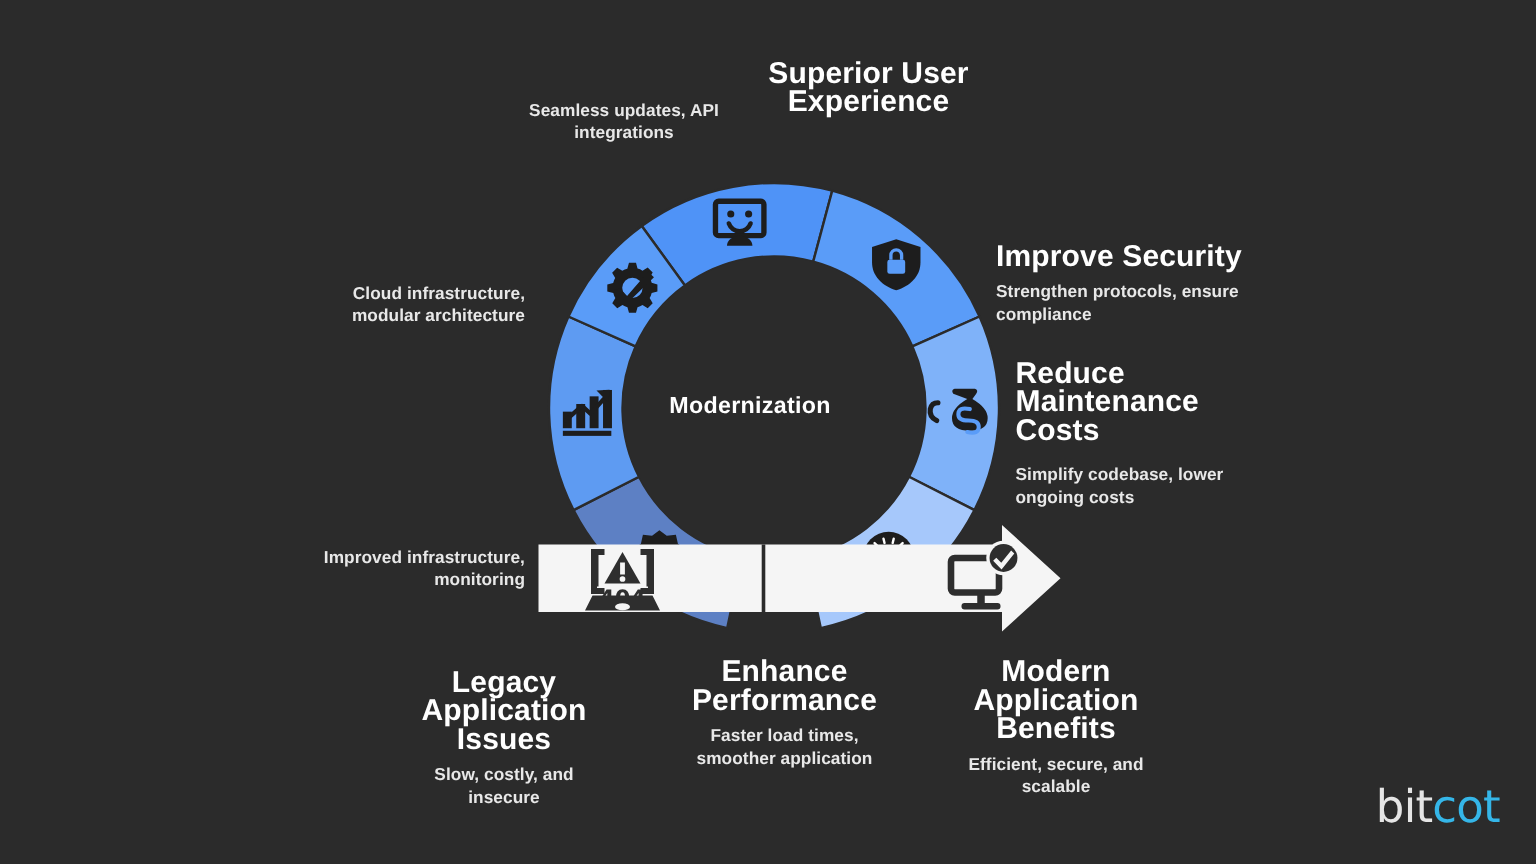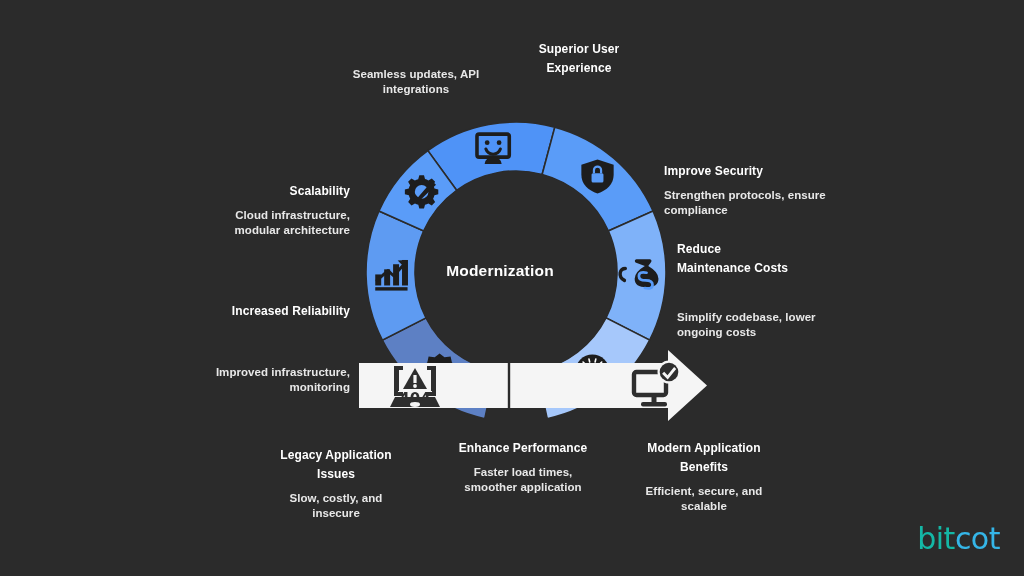--- a/index.html
+++ b/index.html
@@ -7,21 +7,21 @@
     width:1024px; height:576px;
     background:#2b2b2b;
     font-family:"Liberation Sans", sans-serif;
     overflow:hidden;
   }
   #stage { position:relative; width:1024px; height:576px; }
 
   
   .callout { position:absolute; }
   .callout .ttl {
-    color:#ffffff; font-weight:700; font-size:12px; line-height:19px;
+    color:#ffffff; font-weight:700; font-size:20px; line-height:19px;
     letter-spacing:.1px;
   }
   .callout .sub {
     color:#e8e8e8; font-weight:600; font-size:11.5px; line-height:15px;
     margin-top:7px; letter-spacing:.05px;
   }
   .ta-c { text-align:center; }
   .ta-r { text-align:right; }
   .ta-l { text-align:left; }
 
@@ -38,21 +38,21 @@
     font-size:15.5px; font-weight:700; letter-spacing:.2px;
     pointer-events:none;
   }
 
   
   #logo {
     position:absolute; right:24px; bottom:20px;
     font-size:30px; font-weight:400; letter-spacing:-.5px;
     font-family:"DejaVu Sans", sans-serif;
   }
-  #logo .bit { color:#14b8a6; }
+  #logo .bit { color:#e5e5e5; }
   #logo .cot { color:#35b6e8; }
 </style>
 </head>
 <body>
 
 <div id="stage">
 
   <svg id="ring-wrap" viewBox="0 0 1024 576">
     <defs>
 
@@ -200,27 +200,23 @@
   </div>
 
   <div class="callout ta-l" style="left:677px; top:240px; width:120px;">
     <div class="ttl">Reduce Maintenance Costs</div>
   </div>
   <div class="callout ta-l" style="left:677px; top:306px; width:160px;">
     <div class="sub" style="margin-top:4px">Simplify codebase, lower ongoing costs</div>
   </div>
 
   <div class="callout ta-r" style="left:190px; top:182px; width:160px;">
-    <div class="ttl">Scalability</div>
     <div class="sub">Cloud infrastructure, modular architecture</div>
   </div>
 
-  <div class="callout ta-r" style="left:215px; top:302px; width:135px;">
-    <div class="ttl">Increased Reliability</div>
-  </div>
   <div class="callout ta-r" style="left:190px; top:349px; width:160px;">
     <div class="sub" style="margin-top:16px">Improved infrastructure, monitoring</div>
   </div>
 
   <div class="callout ta-c" style="left:273px; top:446px; width:126px;">
     <div class="ttl">Legacy Application Issues</div>
     <div class="sub">Slow, costly, and insecure</div>
   </div>
 
   <div class="callout ta-c" style="left:450px; top:439px; width:146px;">

